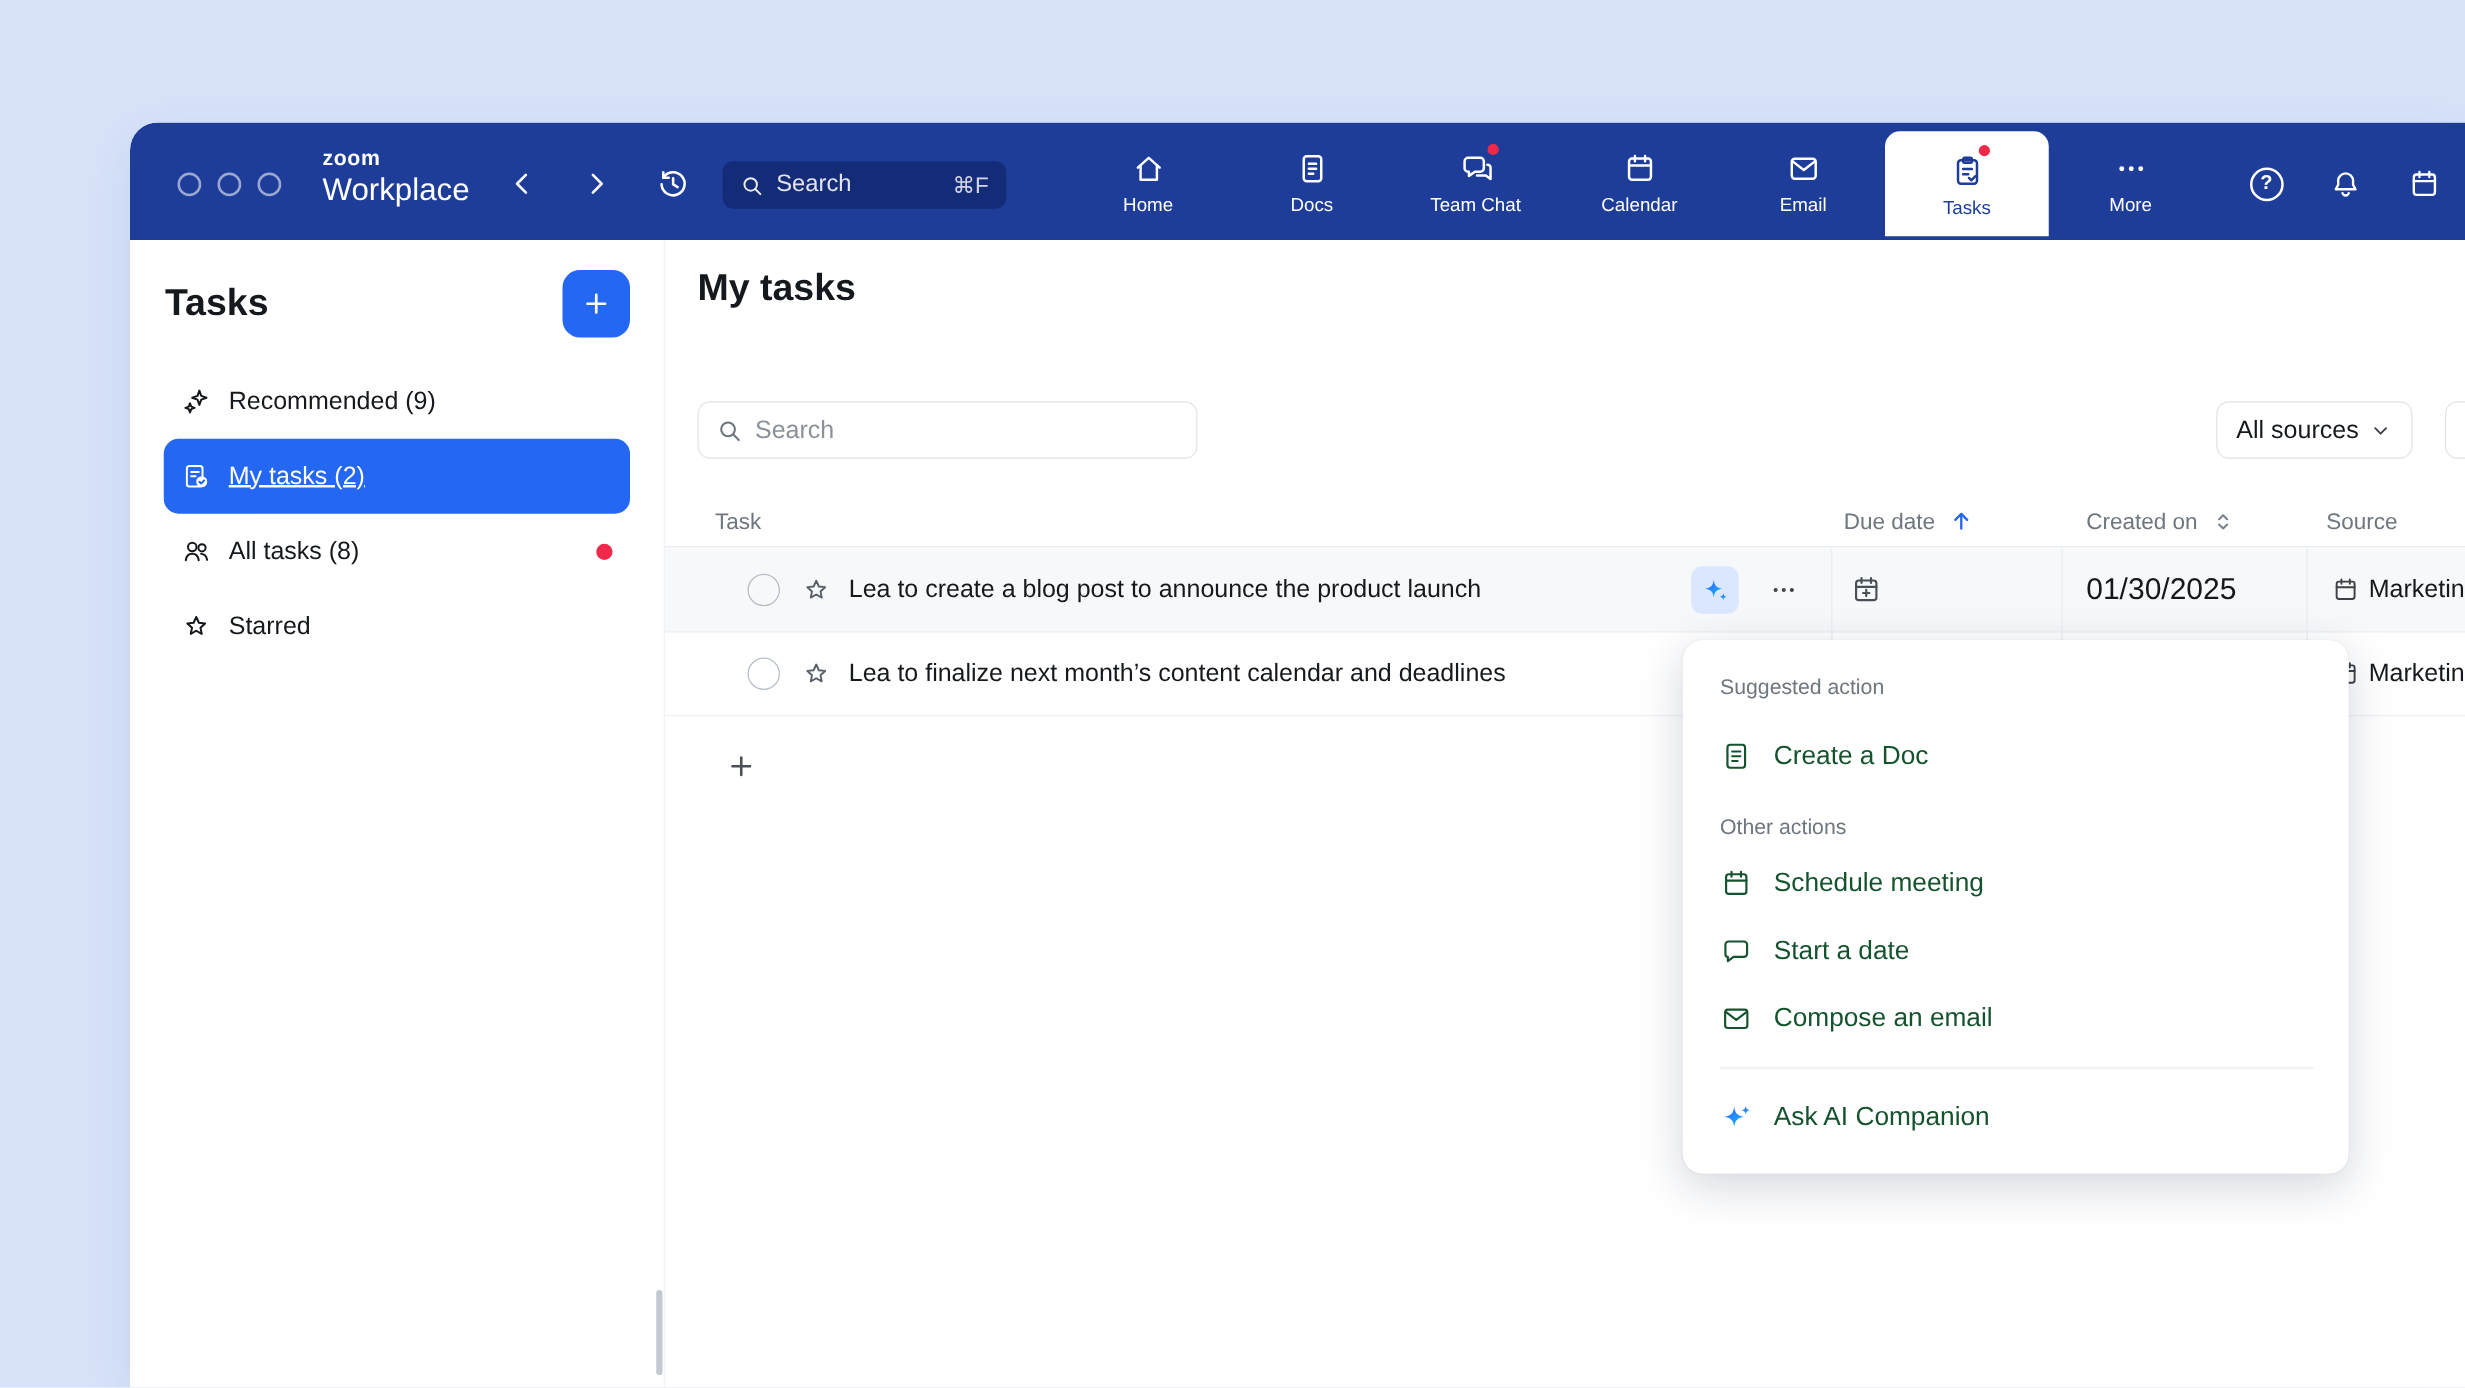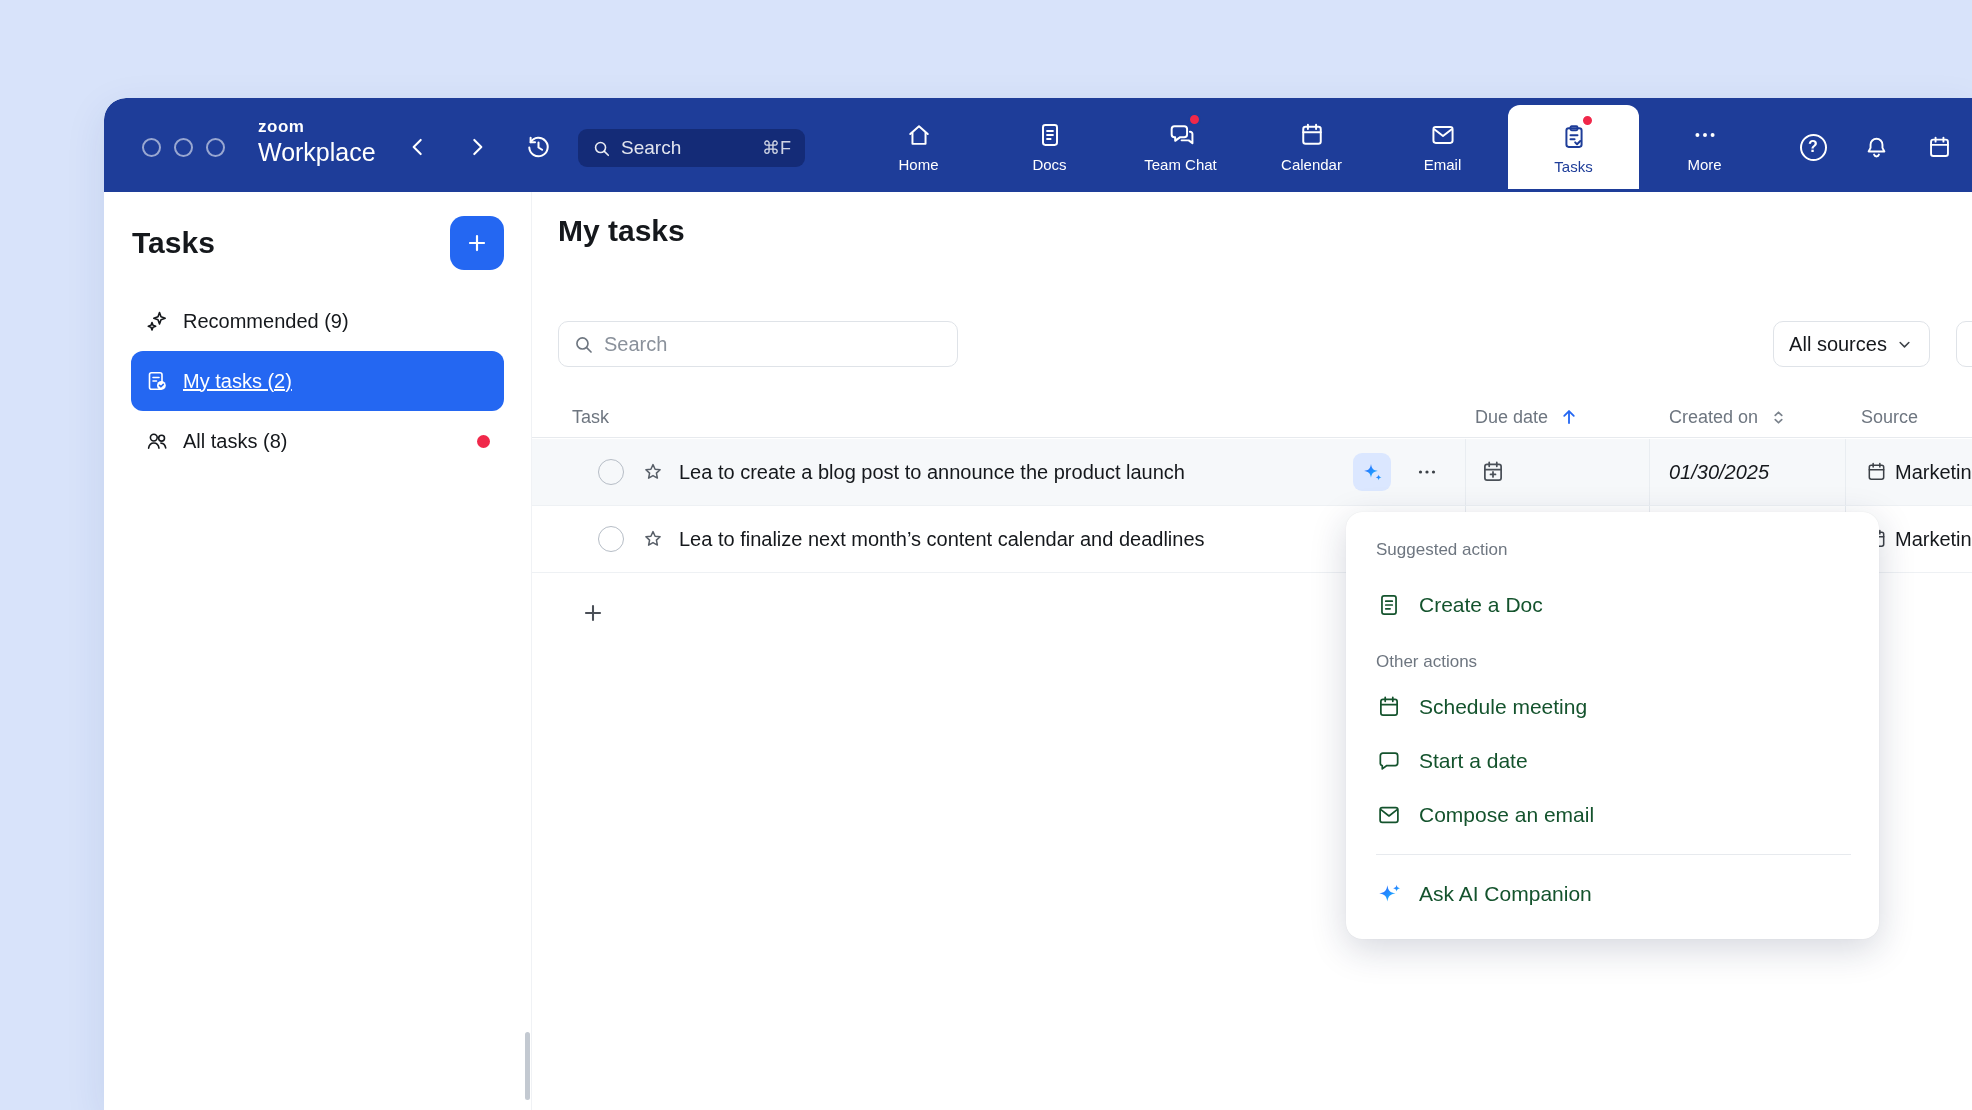--- a/index.html
+++ b/index.html
@@ -137,21 +137,21 @@
   .row-title { left:147px; font-size:20px; color:#15181c; white-space:nowrap; }
   .ai-btn {
     left:821px; width:38px; height:38px; border-radius:9px; background:#dbe7ff;
     border:none; display:flex; align-items:center; justify-content:center; cursor:pointer;
   }
   .more-btn {
     left:877px; width:36px; height:36px; border:none; background:transparent; cursor:pointer;
     display:flex; align-items:center; justify-content:center;
   }
   .due-cell { left:948px; color:#4a5058; }
-  .created-cell { left:1137px; font-size:20px;font-style:italic; }
+  .created-cell { left:1137px; font-size:24px; }
   .src-icon { left:1333px; color:#3c4147; }
   .src-text { left:1363px; font-size:20px; white-space:nowrap; }
 
   .add-task {
     position:absolute; left:44px; top:404px; width:34px; height:34px;
     background:transparent; border:none; color:#4a4f57; cursor:pointer;
     display:flex; align-items:center; justify-content:center;
   }
 
   
@@ -367,20 +367,28 @@
           <svg width="24" height="24" viewBox="0 0 24 24" fill="none" stroke="currentColor" stroke-width="1.6" stroke-linecap="round" stroke-linejoin="round">
               <circle cx="8.8" cy="8.6" r="3.4"></circle>
               <path d="M3.6 19.2c.5-3.3 2.6-5.2 5.2-5.2s4.7 1.9 5.2 5.2"></path>
               <circle cx="16.6" cy="9.2" r="2.9"></circle>
               <path d="M15.9 14.1c2.5.1 4.3 1.9 4.8 4.8"></path>
             </svg>
         </span>
         <span>All tasks (8)</span>
         <span class="dot"></span>
       </div>
+      <div class="sb-item">
+        <span class="ic">
+          <svg width="24" height="24" viewBox="0 0 24 24" fill="none" stroke="currentColor" stroke-width="1.6" stroke-linejoin="round">
+              <path d="M12 4.6l2.1 4.6 5 .55-3.7 3.4 1 4.95L12 15.6l-4.4 2.5 1-4.95-3.7-3.4 5-.55z"></path>
+            </svg>
+        </span>
+        <span>Starred</span>
+      </div>
     </nav>
     <div class="sb-scroll"></div>
   </aside>
 
   <main class="main">
     <h1 class="main-title">My tasks</h1>
 
     <div class="m-search">
       <span class="ic">
         <svg width="21" height="21" viewBox="0 0 24 24" fill="none" stroke="#6e7680" stroke-width="1.9" stroke-linecap="round">

